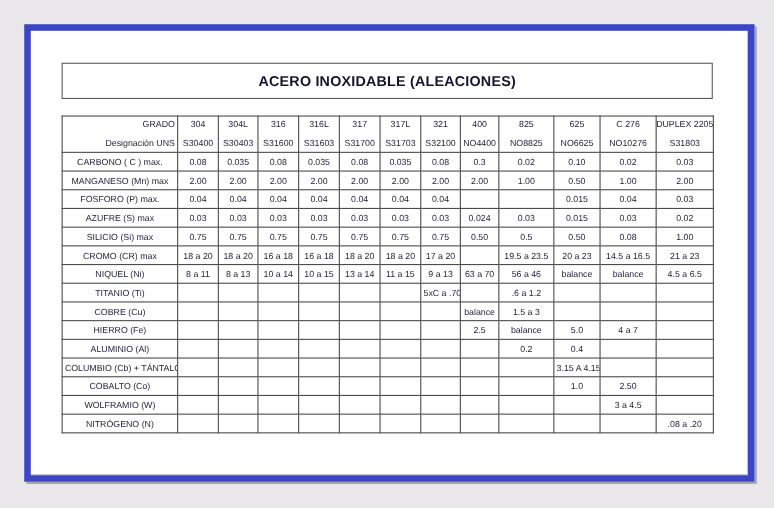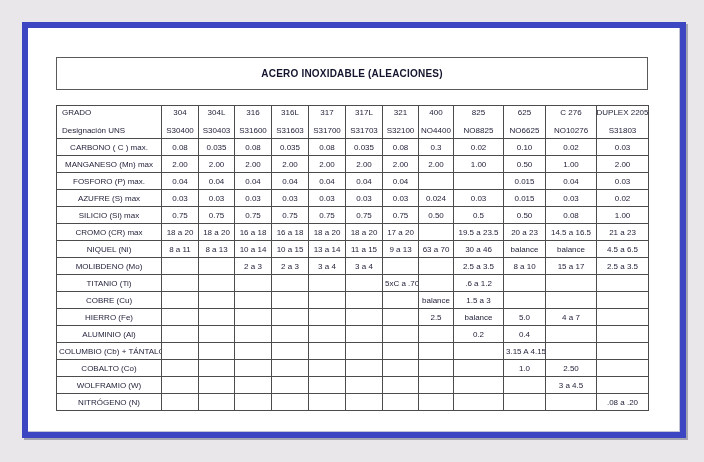--- a/index.html
+++ b/index.html
@@ -18,21 +18,21 @@
     box-shadow: 2px 2px 0 rgba(85,85,110,0.45), inset -1px -1px 0 rgba(10,15,90,0.25);
   }
   .title-box {
     position: absolute;
     left: 28px; top: 29px;
     width: 590px; height: 31px;
     border: 1px solid #5a5a5a;
     display: flex; align-items: center; justify-content: center;
   }
   .title-text {
-    font-size: 10px;
+    font-size: 13px;
     font-weight: bold;
     color: #14142e;
     letter-spacing: 0.2px;
   }
   table.grid {
     position: absolute;
     left: 28px; top: 77px;
     width: 592px;
     border-collapse: collapse;
     table-layout: fixed;
@@ -49,21 +49,21 @@
     overflow: hidden;
     white-space: nowrap;
   }
   table.grid th { height: 32px; vertical-align: top; }
   .hdr-cell {
     display: flex; flex-direction: column;
     justify-content: space-between;
     height: 26px; padding: 3px 0;
     line-height: 1;
   }
-  .hdr-left { align-items: flex-start; text-align: left; padding-left: 3px; }
+  .hdr-left { align-items: flex-end; text-align: left; padding-left: 3px; }
   .hdr-mid  { align-items: center; }
   td.row-label {
     text-align: left;
     padding-left: 5px;
   }
 </style>
 </head>
 <body>
 
 <div class="sheet">
@@ -262,39 +262,24 @@
         <tr>
           <td class="row-label">NIQUEL (Ni)</td>
           <td>8 a 11</td>
           <td>8 a 13</td>
           <td>10 a 14</td>
           <td>10 a 15</td>
           <td>13 a 14</td>
           <td>11 a 15</td>
           <td>9 a 13</td>
           <td>63 a 70</td>
-          <td>30 a 46</td>
+          <td>56 a 46</td>
           <td>balance</td>
           <td>balance</td>
           <td>4.5 a 6.5</td>
-        </tr>
-        <tr>
-          <td class="row-label">MOLIBDENO (Mo)</td>
-          <td></td>
-          <td></td>
-          <td>2 a 3</td>
-          <td>2 a 3</td>
-          <td>3 a 4</td>
-          <td>3 a 4</td>
-          <td></td>
-          <td></td>
-          <td>2.5 a 3.5</td>
-          <td>8 a 10</td>
-          <td>15 a 17</td>
-          <td>2.5 a 3.5</td>
         </tr>
         <tr>
           <td class="row-label">TITANIO (Ti)</td>
           <td></td>
           <td></td>
           <td></td>
           <td></td>
           <td></td>
           <td></td>
           <td>5xC a .70</td>

